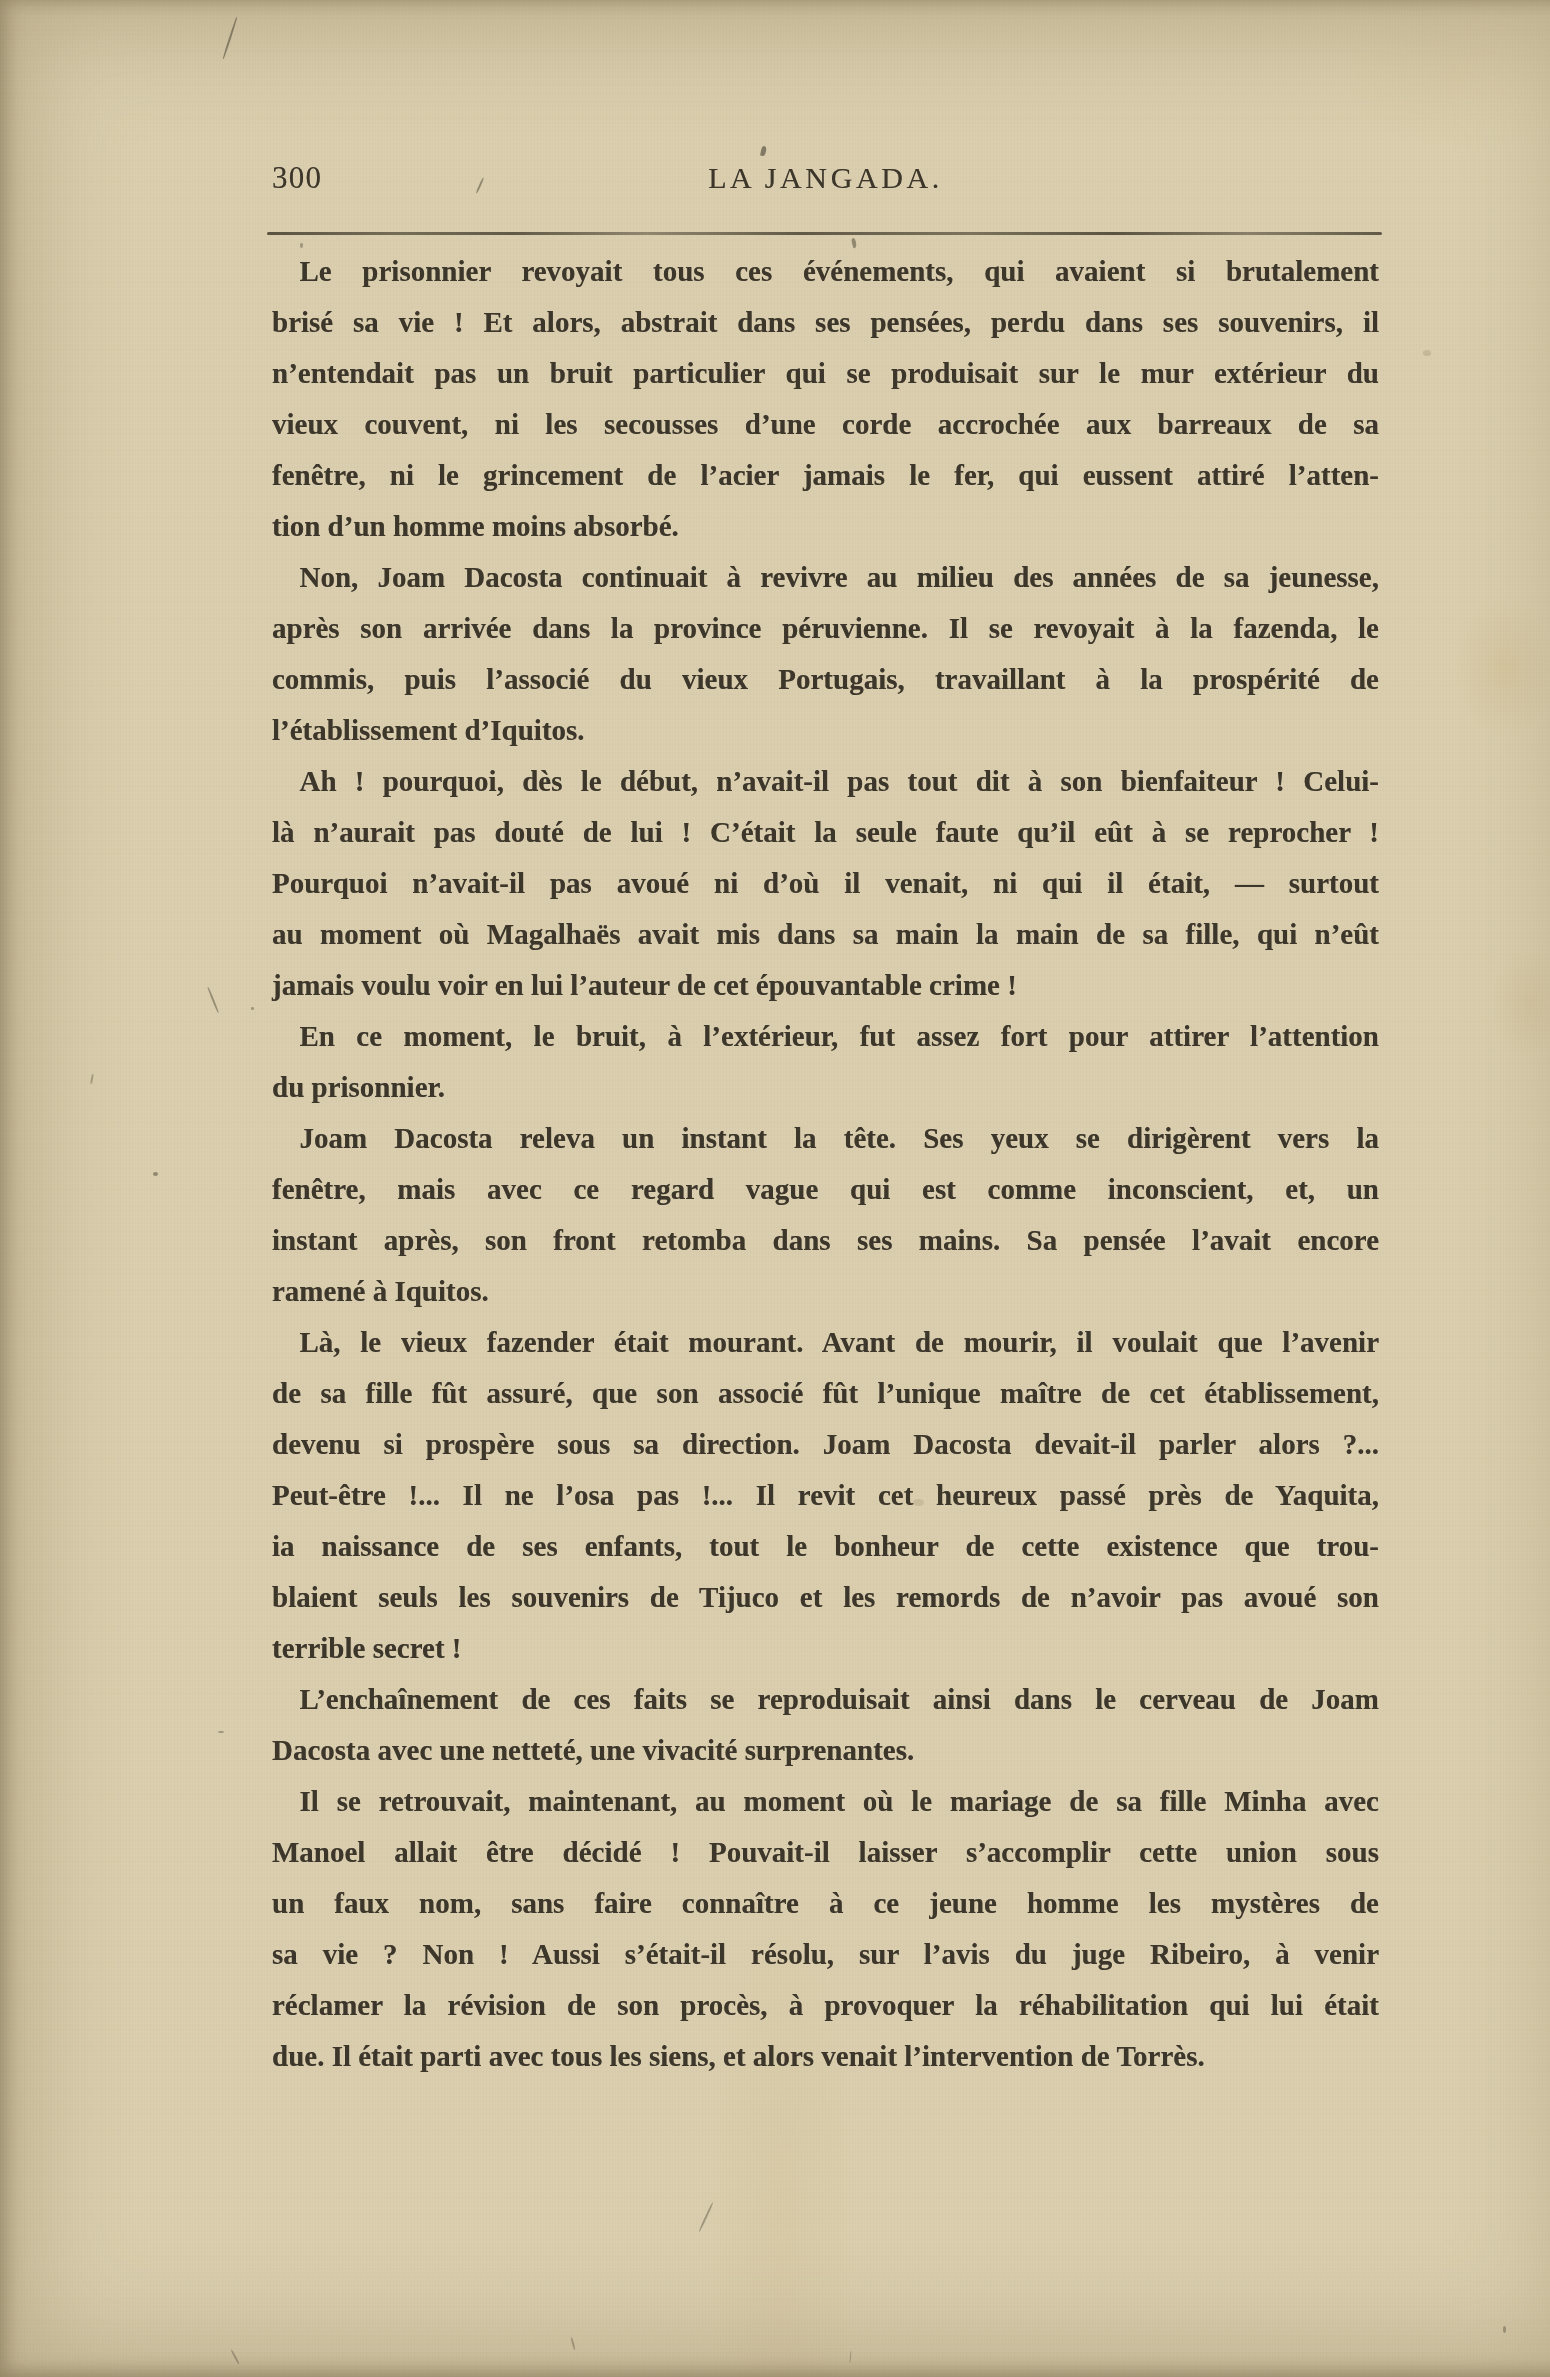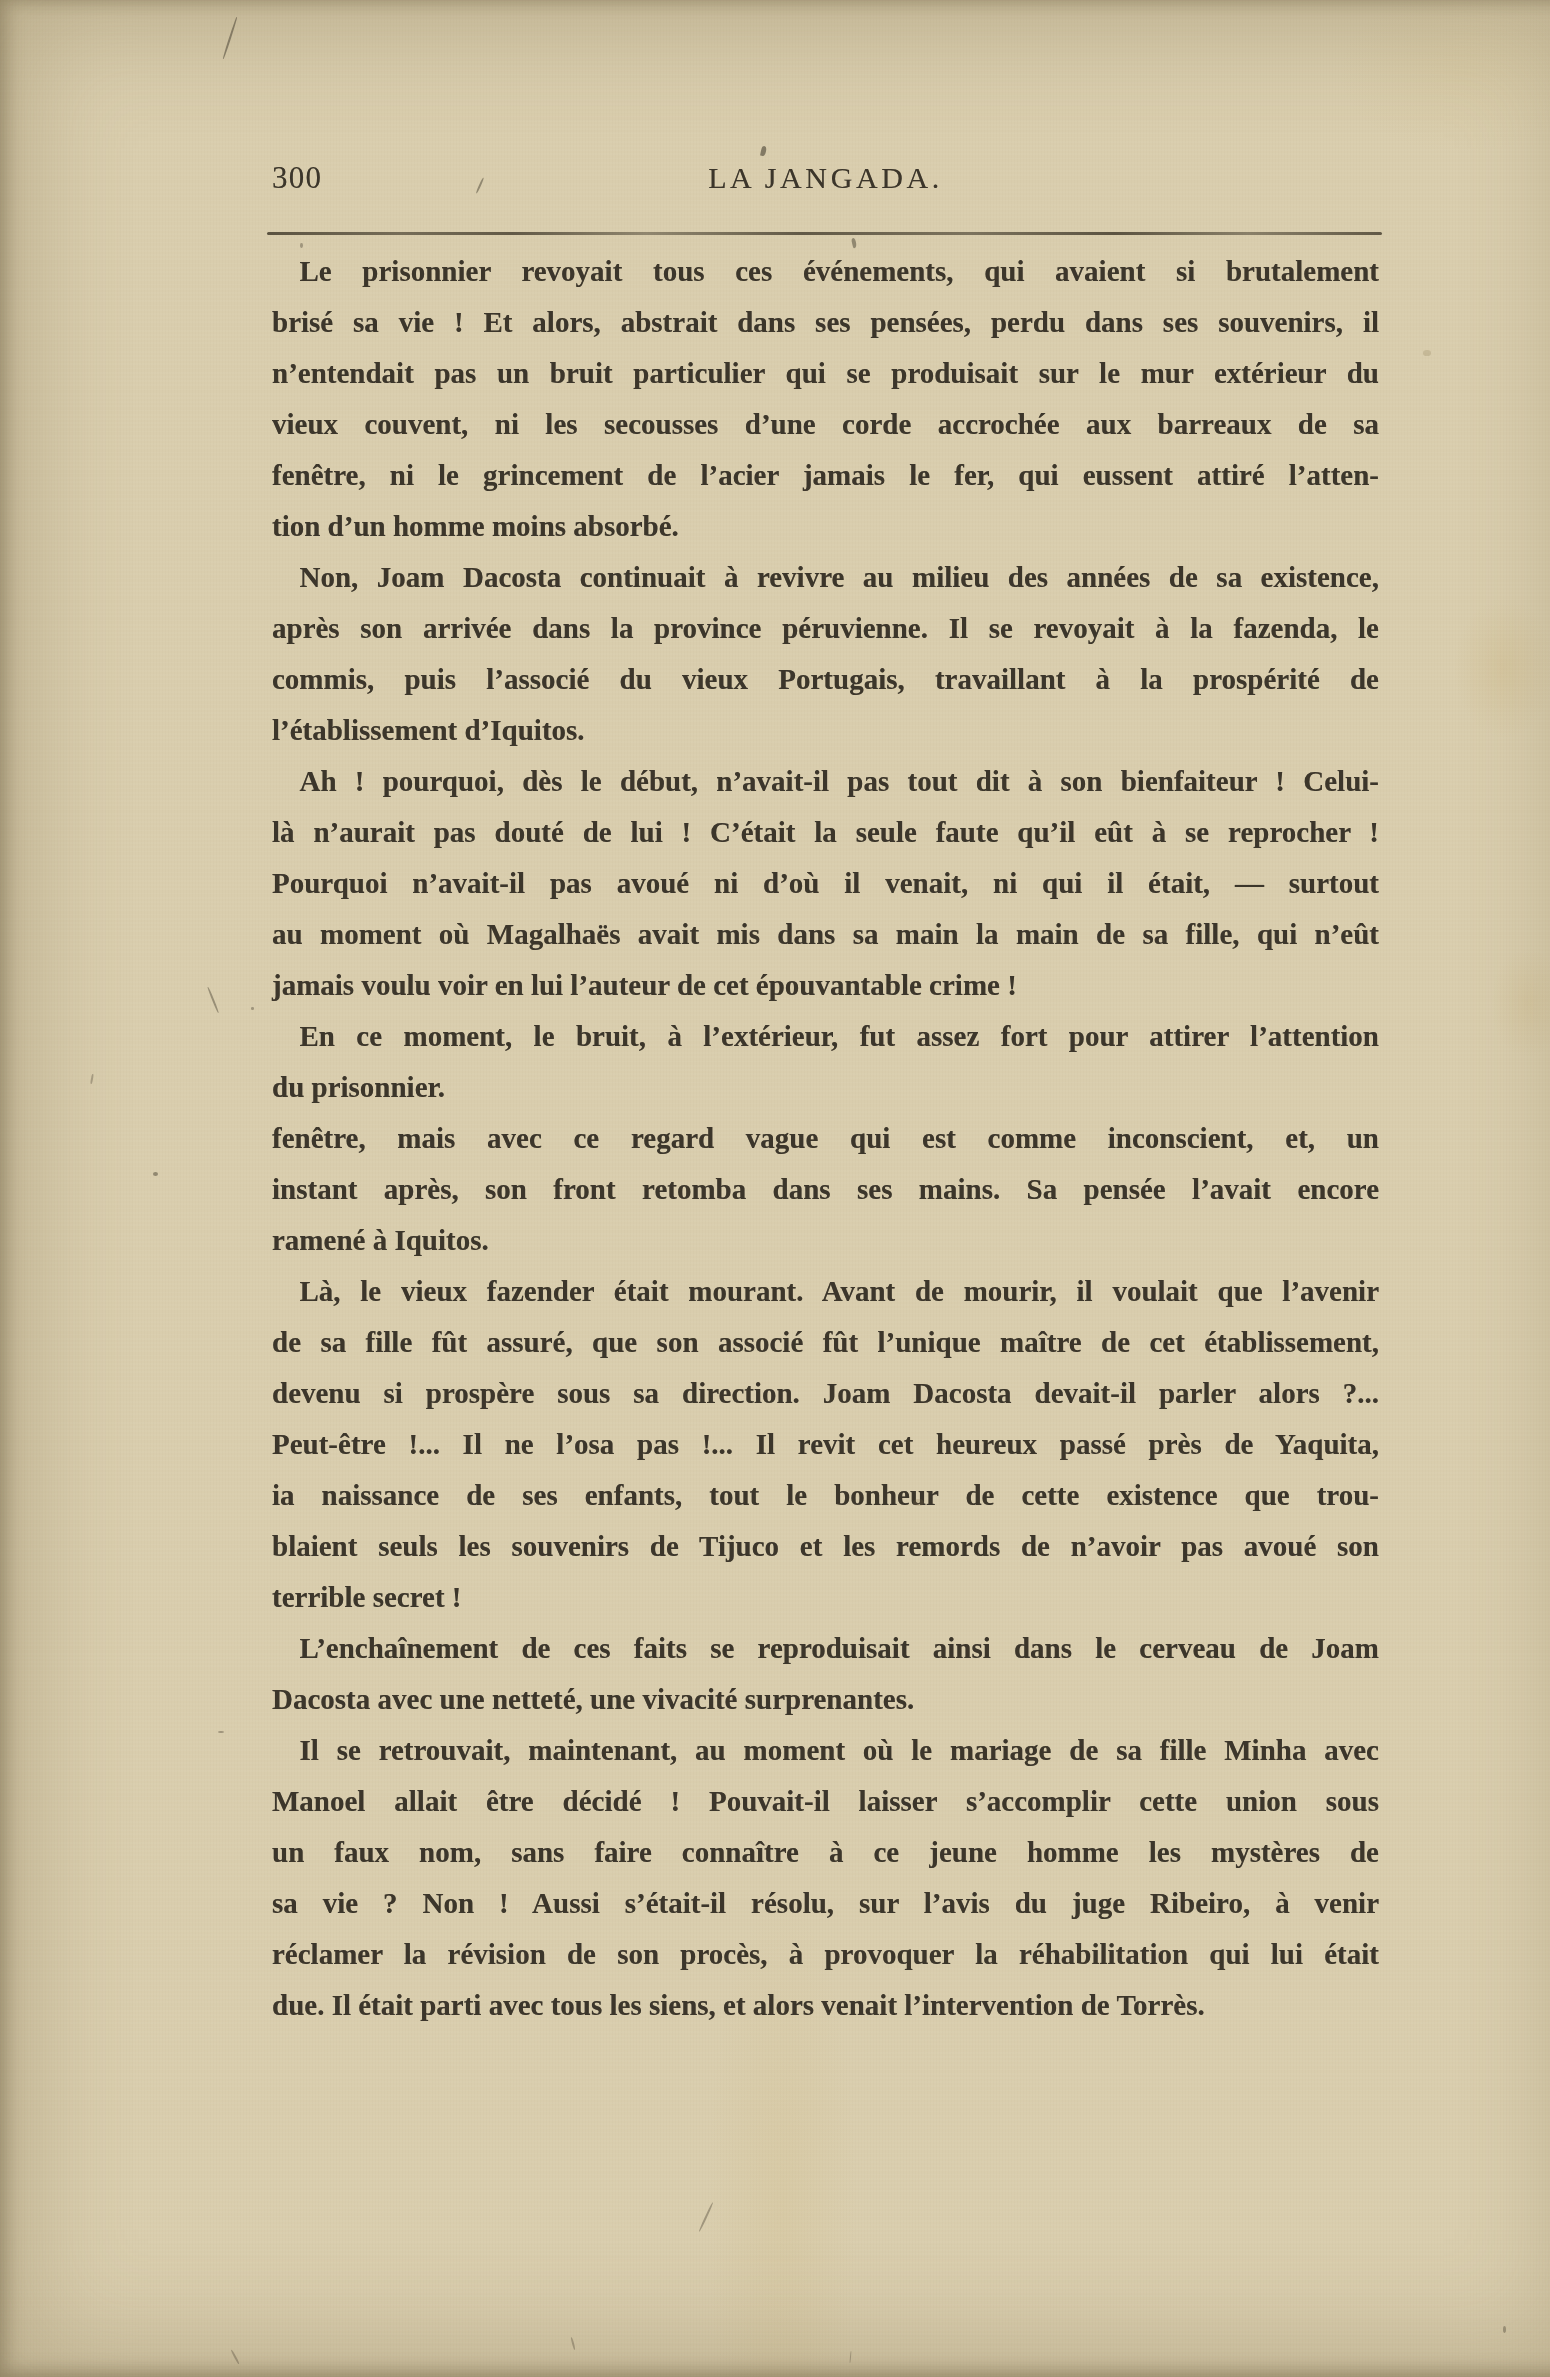--- a/index.html
+++ b/index.html
@@ -74,31 +74,32 @@
 
   <div class="header-rule"></div>
 
   <main class="body-block" id="body-block">
       <div class="line first">Le prisonnier revoyait tous ces événements, qui avaient si brutalement</div>
       <div class="line">brisé sa vie ! Et alors, abstrait dans ses pensées, perdu dans ses souvenirs, il</div>
       <div class="line">n’entendait pas un bruit particulier qui se produisait sur le mur extérieur du</div>
       <div class="line">vieux couvent, ni les secousses d’une corde accrochée aux barreaux de sa</div>
       <div class="line">fenêtre, ni le grincement de l’acier jamais le fer, qui eussent attiré l’atten-</div>
       <div class="line plast">tion d’un homme moins absorbé.</div>
-      <div class="line first">Non, Joam Dacosta continuait à revivre au milieu des années de sa existence,</div>
+      <div class="line first">Non, Joam Dacosta continuait à revivre au milieu des années de sa jeunesse,</div>
       <div class="line">après son arrivée dans la province péruvienne. Il se revoyait à la fazenda, le</div>
       <div class="line">commis, puis l’associé du vieux Portugais, travaillant à la prospérité de</div>
       <div class="line plast">l’établissement d’Iquitos.</div>
       <div class="line first">Ah ! pourquoi, dès le début, n’avait-il pas tout dit à son bienfaiteur ! Celui-</div>
       <div class="line">là n’aurait pas douté de lui ! C’était la seule faute qu’il eût à se reprocher !</div>
       <div class="line">Pourquoi n’avait-il pas avoué ni d’où il venait, ni qui il était, — surtout</div>
       <div class="line">au moment où Magalhaës avait mis dans sa main la main de sa fille, qui n’eût</div>
       <div class="line plast">jamais voulu voir en lui l’auteur de cet épouvantable crime !</div>
       <div class="line first">En ce moment, le bruit, à l’extérieur, fut assez fort pour attirer l’attention</div>
       <div class="line plast">du prisonnier.</div>
+      <div class="line first">Joam Dacosta releva un instant la tête. Ses yeux se dirigèrent vers la</div>
       <div class="line">fenêtre, mais avec ce regard vague qui est comme inconscient, et, un</div>
       <div class="line">instant après, son front retomba dans ses mains. Sa pensée l’avait encore</div>
       <div class="line plast">ramené à Iquitos.</div>
       <div class="line first">Là, le vieux fazender était mourant. Avant de mourir, il voulait que l’avenir</div>
       <div class="line">de sa fille fût assuré, que son associé fût l’unique maître de cet établissement,</div>
       <div class="line">devenu si prospère sous sa direction. Joam Dacosta devait-il parler alors ?...</div>
       <div class="line">Peut-être !... Il ne l’osa pas !... Il revit cet heureux passé près de Yaquita,</div>
       <div class="line">ia naissance de ses enfants, tout le bonheur de cette existence que trou-</div>
       <div class="line">blaient seuls les souvenirs de Tijuco et les remords de n’avoir pas avoué son</div>
       <div class="line plast">terrible secret !</div>

